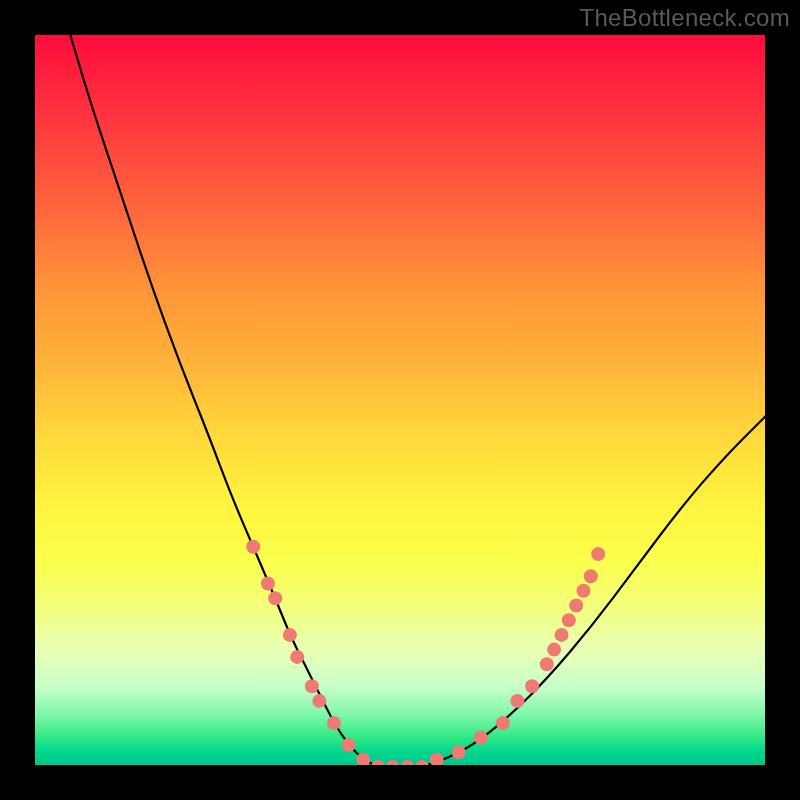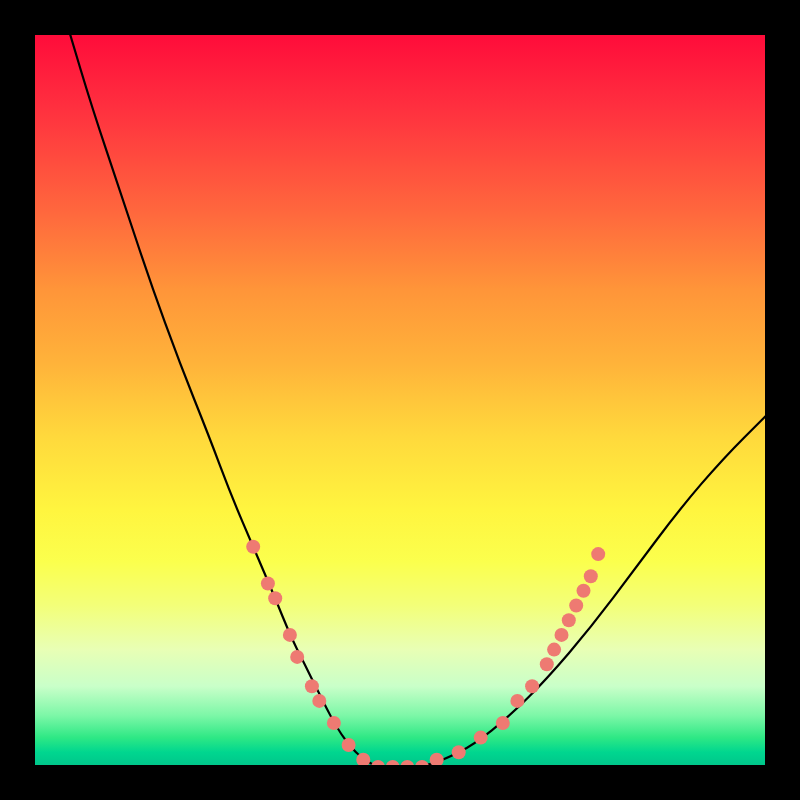--- a/index.html
+++ b/index.html
@@ -74,20 +74,21 @@
     left: 0; top: 0;
     width: 734px;
     height: 734px;
     z-index: 25;
   }
 </style>
 </head>
 <body>
 
 <div class="frame">
+  <div class="watermark">TheBottleneck.com</div>
 
   <div class="plot-area">
     <svg class="curve" viewBox="0 0 734 734" preserveAspectRatio="none">
       <path id="curve-path" fill="none" stroke="#000000" stroke-width="2.2" stroke-linecap="round" stroke-linejoin="round" d="M 36.7 0.0 Q 36.7 0.0 47.7 36.7 Q 58.7 73.4 73.4 117.4 Q 88.1 161.5 102.8 205.5 Q 117.4 249.6 132.1 289.9 Q 146.8 330.3 161.5 367.0 Q 176.2 403.7 187.2 433.1 Q 198.2 462.4 209.2 488.1 Q 220.2 513.8 231.2 539.5 Q 242.2 565.2 249.6 583.5 Q 256.9 601.9 264.2 616.6 Q 271.6 631.2 278.9 645.9 Q 286.3 660.6 293.6 675.3 Q 300.9 690.0 308.3 701.0 Q 315.6 712.0 323.0 719.3 Q 330.3 726.7 337.6 730.3 Q 345.0 734.0 356.0 734.0 Q 367.0 734.0 378.0 734.0 Q 389.0 734.0 400.0 730.3 Q 411.0 726.7 425.7 719.3 Q 440.4 712.0 458.8 697.3 Q 477.1 682.6 495.4 664.3 Q 513.8 645.9 535.8 620.2 Q 557.8 594.5 579.9 565.2 Q 601.9 535.8 623.9 506.5 Q 645.9 477.1 667.9 451.4 Q 690.0 425.7 712.0 403.7 T 734.0 381.7"></path>
     </svg>
     <svg class="markers" viewBox="0 0 734 734" preserveAspectRatio="none">
       <g id="marker-group">
           <circle cx="220.2" cy="513.8" r="7" fill="#ee7a72" stroke="#e2635c" stroke-width="0"></circle>
           <circle cx="234.9" cy="550.5" r="7" fill="#ee7a72" stroke="#e2635c" stroke-width="0"></circle>
           <circle cx="242.2" cy="565.2" r="7" fill="#ee7a72" stroke="#e2635c" stroke-width="0"></circle>

